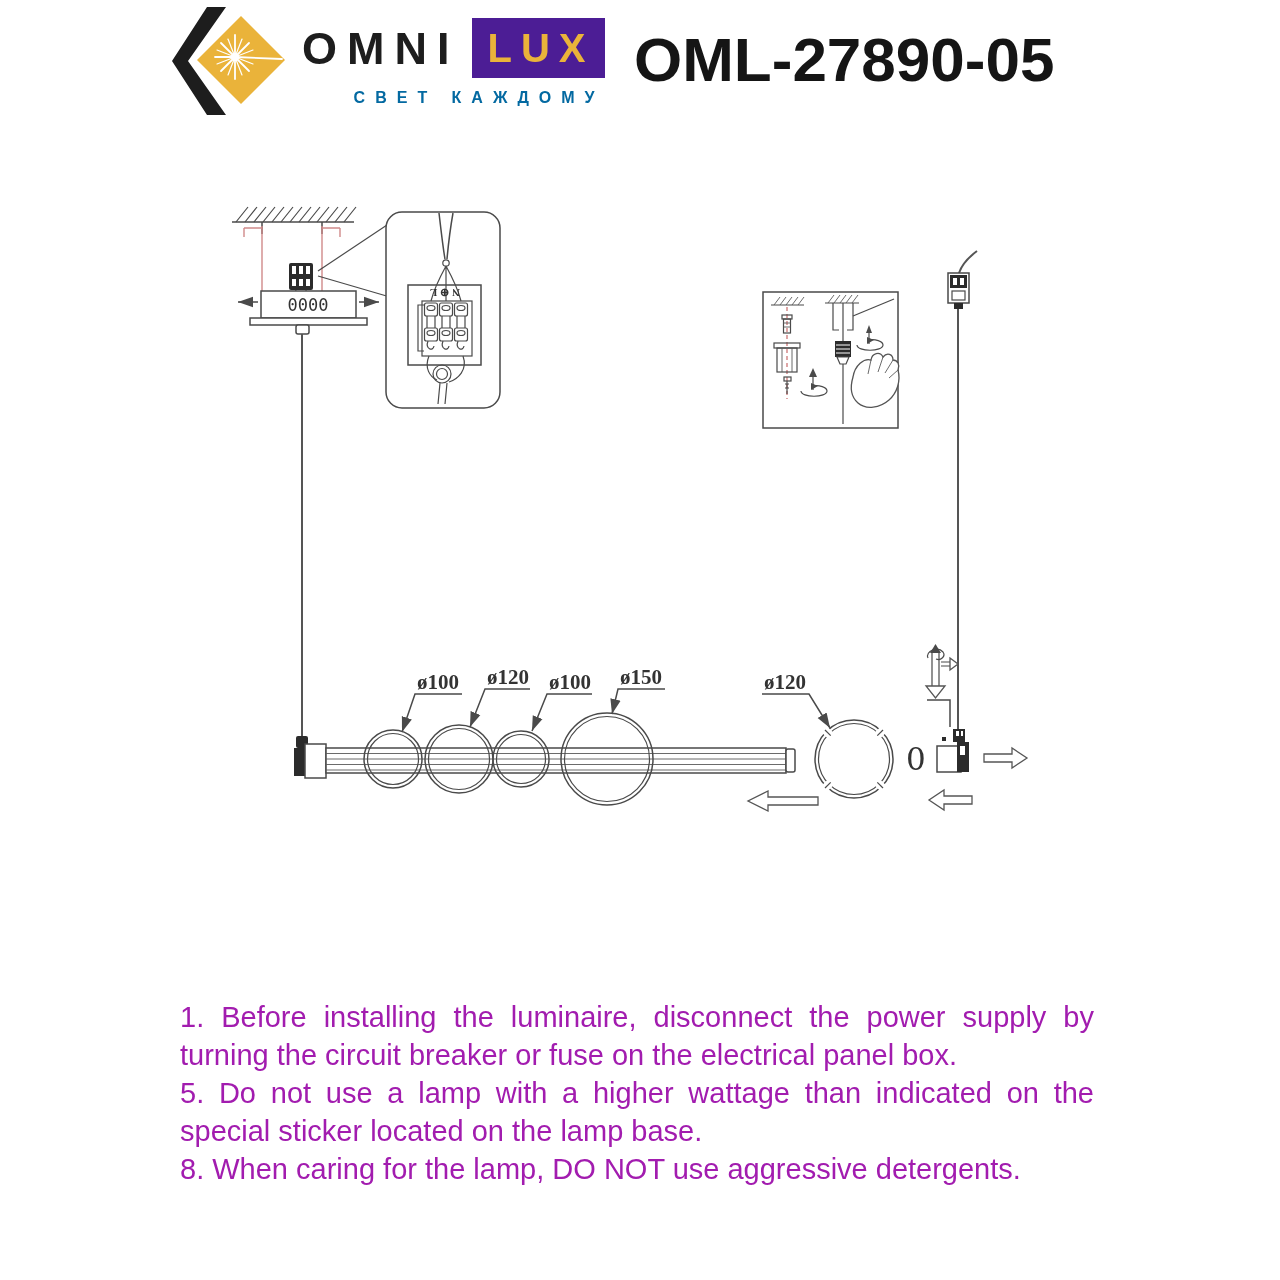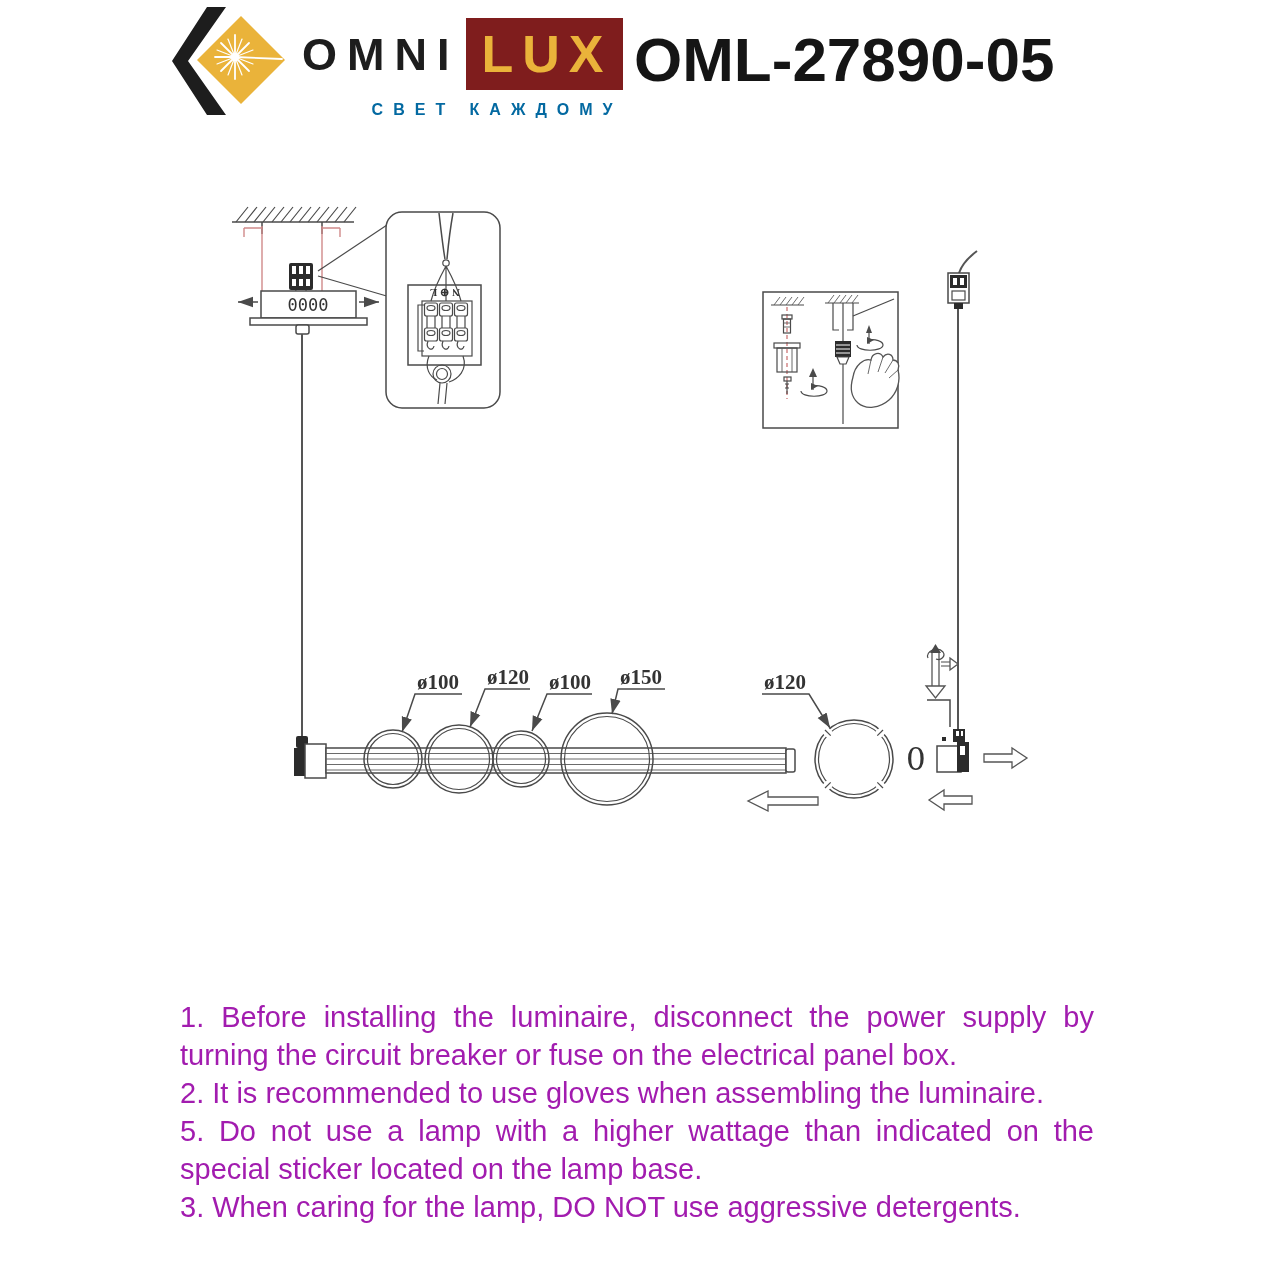--- a/index.html
+++ b/index.html
@@ -5,22 +5,22 @@
   html,body{margin:0;padding:0;background:#ffffff;}
   .page{position:relative;width:1280px;height:1280px;background:#fff;overflow:hidden;
         font-family:"Liberation Sans",sans-serif;color:#1d1d1d;}
 
   
   .header{position:absolute;left:0;top:0;width:1280px;height:150px;}
   .logo{position:absolute;left:170px;top:4px;display:flex;align-items:flex-start;}
   .logo-words{margin-left:12px;}
   .logo-row{display:flex;align-items:center;margin-top:14px;}
   .omni{font-weight:bold;font-size:45px;letter-spacing:10px;color:#1d1d1d;line-height:1;}
-  .lux-box{display:inline-block;background:#7f1d1d;color:#eab33a;font-weight:bold;
-           font-size:52px;letter-spacing:9px;line-height:1;padding:10px 10px 10px 16px;margin-left:6px;}
+  .lux-box{display:inline-block;background:#4c1d95;color:#eab33a;font-weight:bold;
+           font-size:40px;letter-spacing:9px;line-height:1;padding:10px 10px 10px 16px;margin-left:12px;}
   .tagline{margin-top:11px;font-size:16px;font-weight:600;letter-spacing:10px;
            color:#0369a1;text-align:right;white-space:nowrap;}
   .model{position:absolute;left:634px;top:24px;font-size:62px;font-weight:bold;
          letter-spacing:0px;color:#151515;white-space:nowrap;}
 
   
   .diagram{position:absolute;left:0;top:150px;width:1280px;height:720px;}
   .ln{stroke:#4a4a4a;fill:none;stroke-width:1.5;}
   .lnthin{stroke:#5a5a5a;fill:none;stroke-width:0.9;}
   .lnmed{stroke:#4a4a4a;fill:none;stroke-width:1.2;}
@@ -301,18 +301,17 @@
       </g>
       <g>
         <polyline class="ln" points="762,694 809,694 830,728" marker-end="url(#arrF)" fill="none"></polyline>
         <text class="cadtext" x="764" y="689">ø120</text>
       </g>
     </g>
   </svg>
 
   <div class="instructions">
     <p>1. Before installing the luminaire, disconnect the power supply by turning the circuit breaker or fuse on the electrical panel box.</p>
-    <p>2. It is recommended to use gloves when assembling the luminaire.</p>
     <p>5. Do not use a lamp with a higher wattage than indicated on the special sticker located on the lamp base.</p>
-    <p>3. When caring for the lamp, DO NOT use aggressive detergents.</p>
+    <p>8. When caring for the lamp, DO NOT use aggressive detergents.</p>
   </div>
 
 </div>
 
 </body></html>

